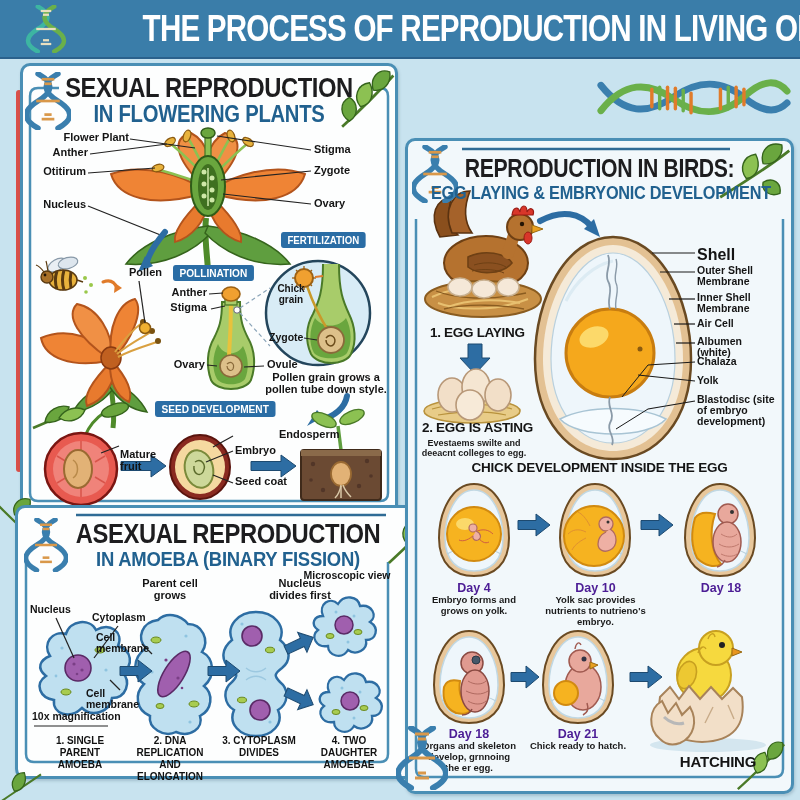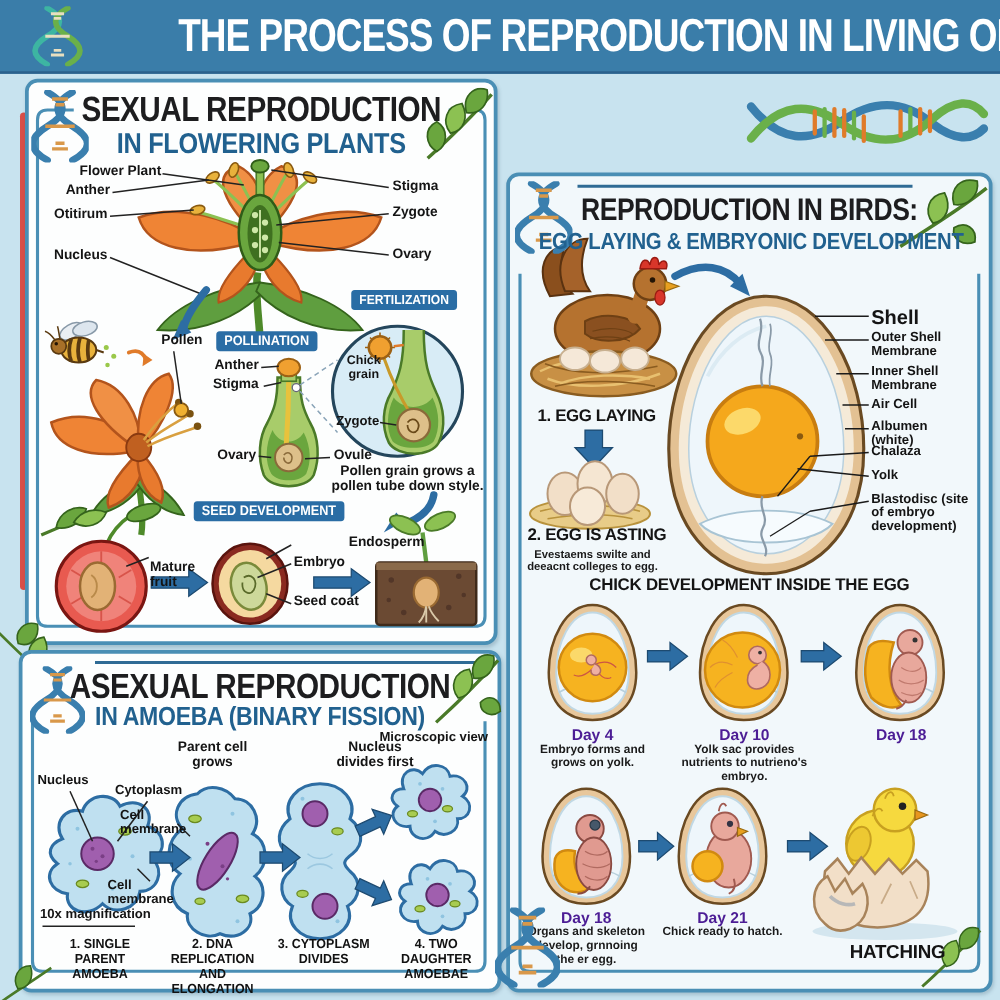--- a/index.html
+++ b/index.html
@@ -324,21 +324,21 @@
   <div class="lab" style="top:379px;left:212px;">Embryo</div>
   <div class="lab" style="top:410px;left:212px;">Seed coat</div>
 </div>
 
 <svg class="abs" style="left:-6px;top:495px" width="60" height="62" viewBox="0 0 70 70">
   <path d="M4,10 C22,28 38,44 62,64" stroke="#4a7a28" stroke-width="2.5" fill="none"></path>
   <path d="M24,22 C20,10 30,0 42,4 C44,16 36,26 24,22 Z" fill="#6aa63e" stroke="#35641c" stroke-width="1.5"></path>
   <path d="M38,42 C30,32 34,18 48,16 C54,28 50,40 38,42 Z" fill="#8cc152" stroke="#35641c" stroke-width="1.5"></path>
 </svg>
 
-<div class="panel" style="left:15px;top:520px;width:380px;height:268px;">
+<div class="panel" style="left:15px;top:505px;width:380px;height:268px;padding-left:40px;">
   <svg class="art" width="380" height="268" viewBox="0 0 380 268">
     <line x1="58" y1="7" x2="368" y2="7" stroke="#2f6b95" stroke-width="2.5"></line>
     <path d="M8,54 L8,246 Q8,254 16,254 L362,254 Q370,254 370,246 L370,54" fill="none" stroke="#4a8fb5" stroke-width="2.5"></path>
     <defs>
       <g id="blob4">
         <path d="M305,108 C300,96 312,88 320,96 C326,86 340,88 342,98 C354,96 360,108 352,114 C362,120 358,132 348,132 C350,142 338,148 330,142 C324,152 310,148 310,138 C298,140 292,128 300,122 C292,116 296,108 305,108 Z" fill="#bfe0f0" stroke="#2d6da3" stroke-width="2.3"></path>
         <circle cx="326" cy="117" r="9" fill="#a05fae" stroke="#5a2a66" stroke-width="1.5"></circle>
         <ellipse cx="312" cy="128" rx="4" ry="2.5" fill="#a8cc50" stroke="#6a8a20" stroke-width="1"></ellipse>
         <ellipse cx="340" cy="124" rx="4" ry="2.5" fill="#a8cc50" stroke="#6a8a20" stroke-width="1"></ellipse>
         <g fill="#8fc4e0">

